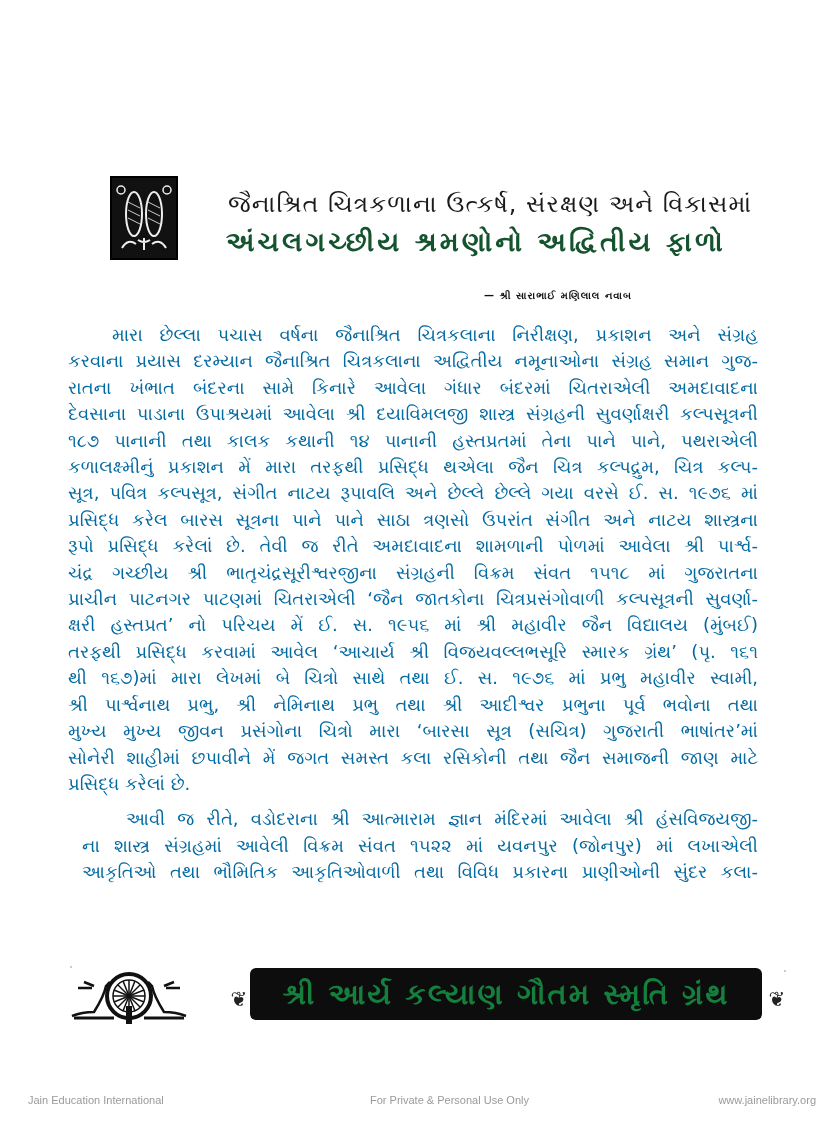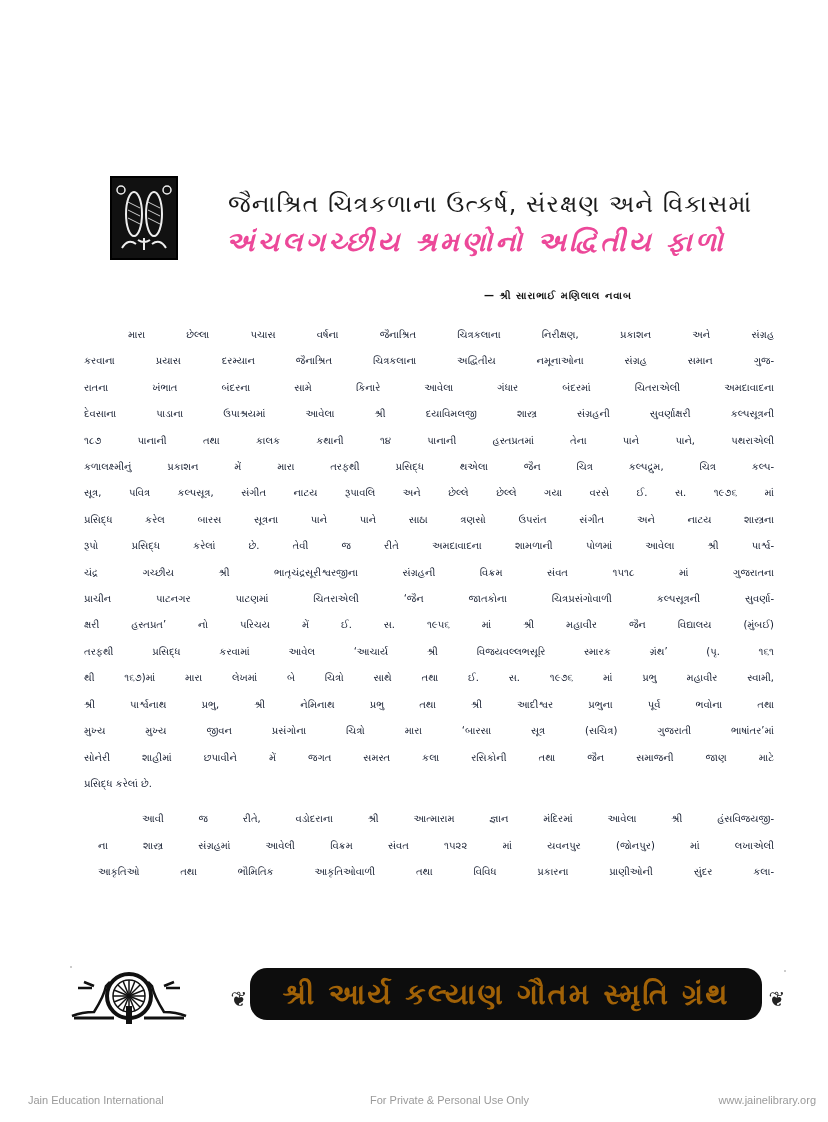--- a/index.html
+++ b/index.html
@@ -14,49 +14,49 @@
       position: absolute; left: 110px; top: 176px; width: 64px; height: 80px;
       background: #111; border: 2px solid #000;
     }
     .emblem svg { width: 100%; height: 100%; display: block; }
     .title-sub {
       position: absolute; left: 228px; top: 190px; width: 540px;
       font-size: 24px; letter-spacing: 1px; color: #1a1a1a; white-space: nowrap;
     }
     .title-main {
       position: absolute; left: 226px; top: 226px; width: 560px;
-      font-size: 27px; font-weight: bold; letter-spacing: 3px; color: #ec4899; white-space: nowrap; font-style: italic;
+      font-size: 27px; font-weight: bold; letter-spacing: 3px; color: #14532d; white-space: nowrap;
     }
     .author {
       position: absolute; left: 484px; top: 290px; font-size: 10px; font-weight: bold;
       letter-spacing: 1px; white-space: nowrap; color: #111;
     }
 
     
     .body-text {
-      position: absolute; left: 84px; top: 322px; width: 690px;
-      font-size: 10px; line-height: 26.4px; text-align: justify; color: #0f172a;
+      position: absolute; left: 68px; top: 322px; width: 690px;
+      font-size: 18px; line-height: 26.4px; text-align: justify; color: #0369a1;
     }
     .para { margin: 0; }
     .para .line { display: block; white-space: nowrap; overflow: hidden; text-align-last: justify; }
     .para .line.last { text-align-last: left; }
     .indent { padding-left: 44px; }
     .para + .para { margin-top: 9px; margin-left: 14px; }
 
     
     .banner-wrap { position: absolute; left: 64px; top: 960px; width: 710px; height: 72px; }
     .wheel-emblem { position: absolute; left: 0; top: 6px; width: 130px; height: 62px; }
     .wheel-emblem svg { width: 100%; height: 100%; }
     .flourish { position: absolute; top: 26px; width: 22px; height: 26px; font-size: 20px; color: #222; text-align: center; line-height: 26px; }
     .flourish.left { left: 164px; }
     .flourish.right { left: 702px; }
     .banner {
       position: absolute; left: 186px; top: 8px; width: 512px; height: 52px;
-      background: #0d0d0d; border-radius: 17px;
-      color: #a16207; font-size: 29px; font-weight: bold; letter-spacing: 2px;
+      background: #0d0d0d; border-radius: 6px;
+      color: #15803d; font-size: 29px; font-weight: bold; letter-spacing: 2px;
       display: flex; align-items: center; justify-content: center; white-space: nowrap;
     }
 
     
     .footer {
       position: absolute; left: 0; top: 1092px; width: 828px; height: 22px;
       font-family: "Liberation Sans", sans-serif; font-size: 11px; color: #9a9a9a;
     }
     .footer span { position: absolute; top: 2px; margin-left: 20px; }
     .footer .f-left { left: 8px; }

